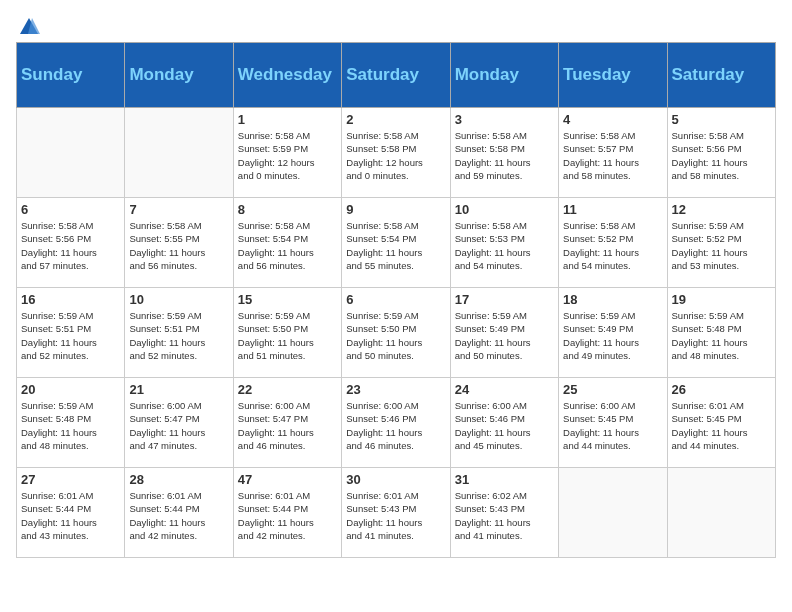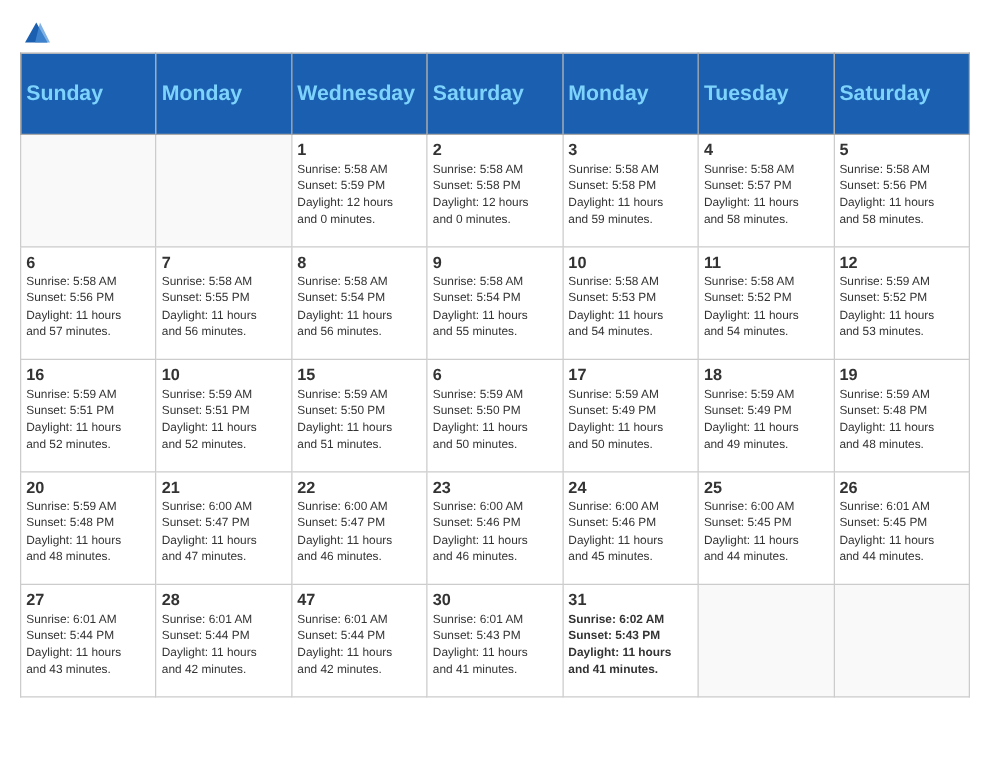--- a/index.html
+++ b/index.html
@@ -319,21 +319,21 @@
         </td>
         <td>
           <span class="day-number">30</span>
           <div class="cell-info" style="white-space: pre-line;">Sunrise: 6:01 AM
 Sunset: 5:43 PM
 Daylight: 11 hours
 and 41 minutes.</div>
         </td>
         <td>
           <span class="day-number">31</span>
-          <div class="cell-info" style="white-space: pre-line; font-weight: bold;">Sunrise: 6:02 AM
+          <div class="cell-info" style="white-space: pre-line;">Sunrise: 6:02 AM
 Sunset: 5:43 PM
 Daylight: 11 hours
 and 41 minutes.</div>
         </td>
         <td class="empty-cell"></td>
         <td class="empty-cell"></td>
       </tr>
     </tbody>
 </table>
 

